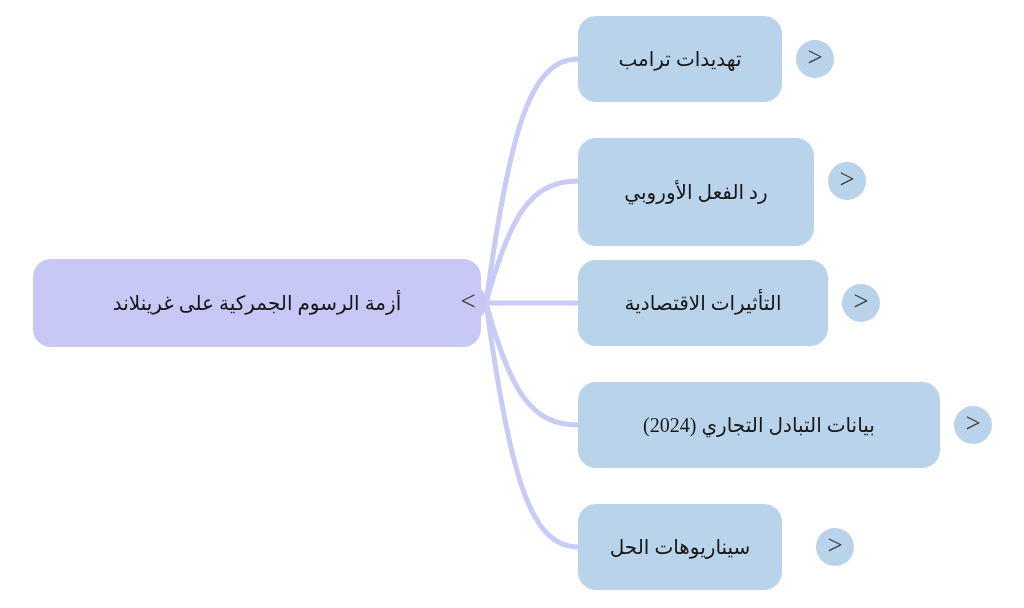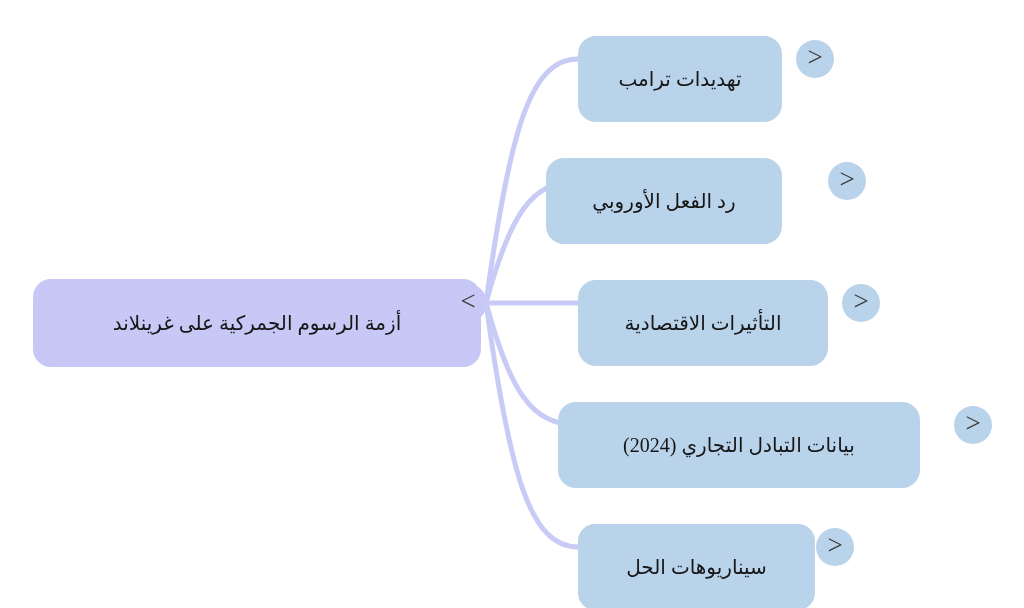--- a/index.html
+++ b/index.html
@@ -22,21 +22,20 @@
     align-items: center;
     justify-content: center;
     border-radius: 18px;
     font-size: 20px;
     color: var(--text, #161616);
     direction: rtl;
     text-align: center;
     padding: 0 14px;
     box-sizing: border-box;
     cursor: pointer;
-    margin-top: 20px;
   }
   .node.root  { background: var(--root-fill, #c7c8f6); }
   .node.child { background: var(--child-fill, #b9d3eb); }
   .toggle {
     position: absolute;
     border-radius: 50%;
     display: flex;
     align-items: center;
     justify-content: center;
     cursor: pointer;
@@ -68,38 +67,38 @@
       </div>
       <div class="toggle root" style="left: 449px; top: 284px; width: 38px; height: 38px;">
         <span class="chev">&lt;</span>
       </div>
       <div class="node child" style="left: 578px; top: 16px; width: 204px; height: 86px;">
         <span>تهديدات ترامب</span>
       </div>
       <div class="toggle child" style="left: 796px; top: 40px; width: 38px; height: 38px;">
         <span class="chev">&gt;</span>
       </div>
-      <div class="node child" style="left: 546px; top: 138px; width: 236px; height: 86px;">
+      <div class="node child" style="left: 578px; top: 138px; width: 236px; height: 108px;">
         <span>رد الفعل الأوروبي</span>
       </div>
       <div class="toggle child" style="left: 828px; top: 162px; width: 38px; height: 38px;">
         <span class="chev">&gt;</span>
       </div>
       <div class="node child" style="left: 578px; top: 260px; width: 250px; height: 86px; text-align: right;">
         <span>التأثيرات الاقتصادية</span>
       </div>
       <div class="toggle child" style="left: 842px; top: 284px; width: 38px; height: 38px;">
         <span class="chev">&gt;</span>
       </div>
-      <div class="node child" style="left: 558px; top: 382px; width: 362px; height: 86px;">
+      <div class="node child" style="left: 578px; top: 382px; width: 362px; height: 86px;">
         <span>بيانات التبادل التجاري (2024)</span>
       </div>
       <div class="toggle child" style="left: 954px; top: 406px; width: 38px; height: 38px;">
         <span class="chev">&gt;</span>
       </div>
-      <div class="node child" style="left: 578px; top: 504px; width: 237px; height: 86px; border-radius: 17px;">
+      <div class="node child" style="left: 578px; top: 504px; width: 204px; height: 86px;">
         <span>سيناريوهات الحل</span>
       </div>
       <div class="toggle child" style="left: 816px; top: 528px; width: 38px; height: 38px;">
         <span class="chev">&gt;</span>
       </div>
     </div>
 </div>
 
 </body></html>

